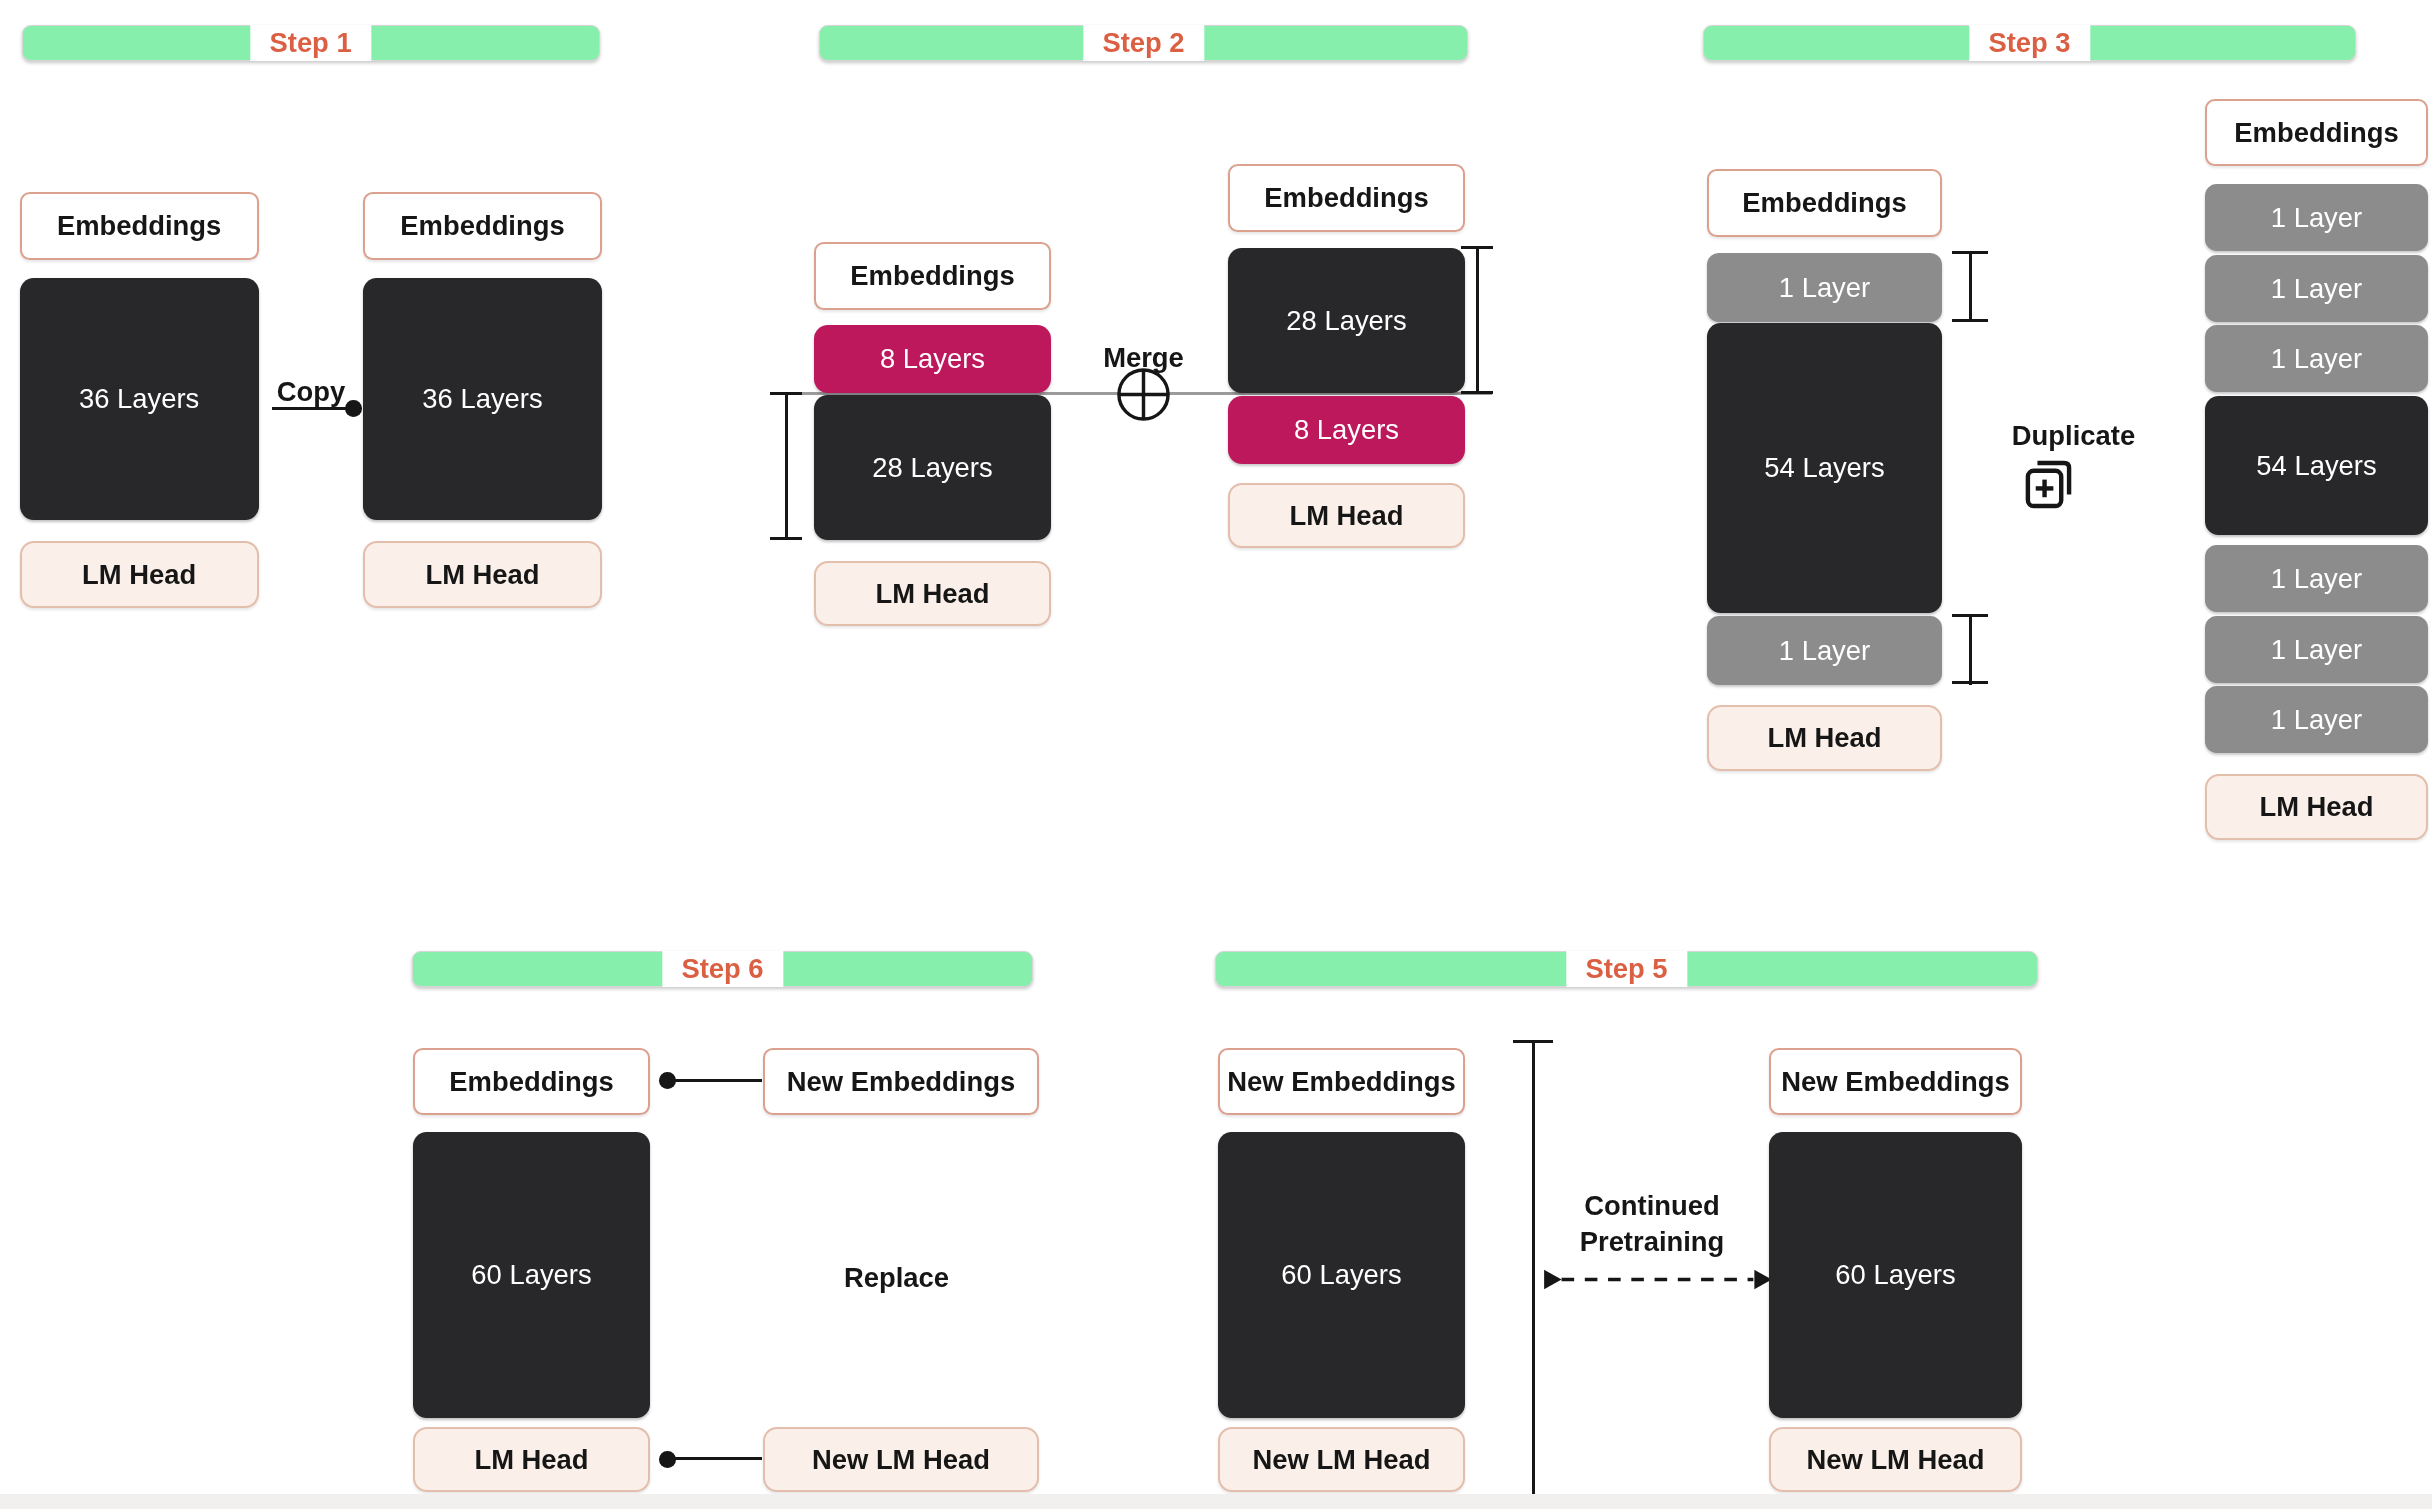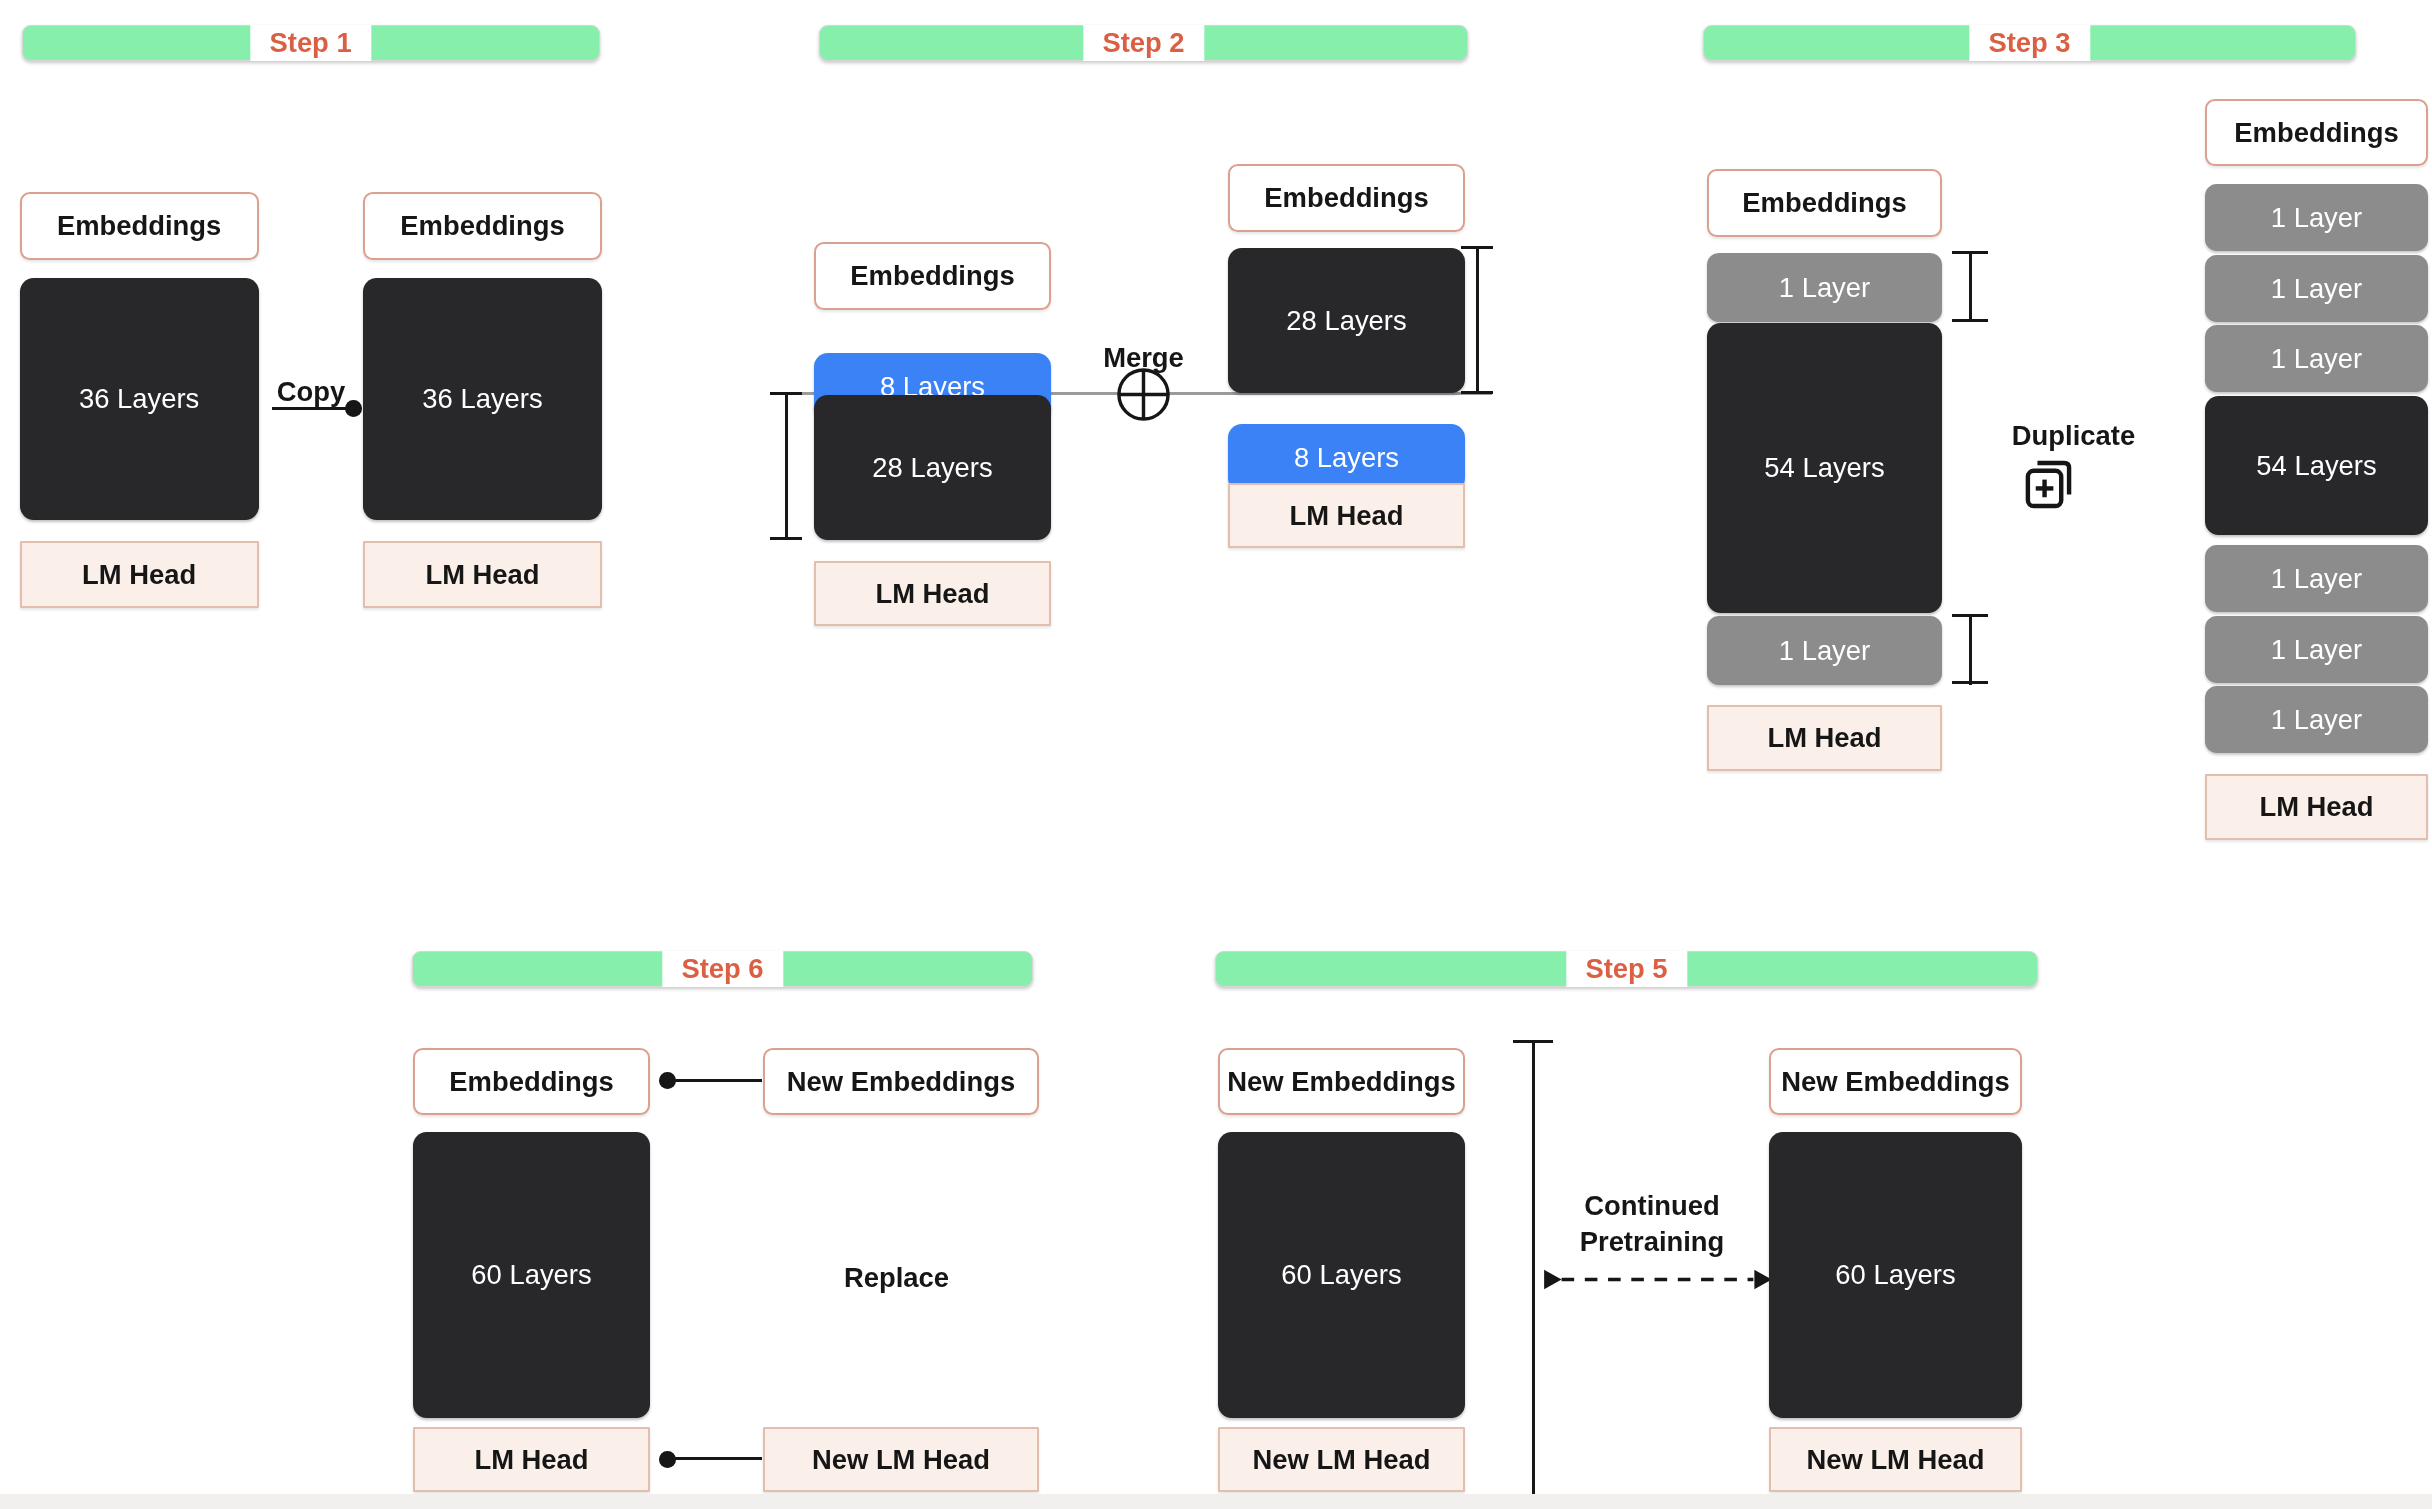--- a/index.html
+++ b/index.html
@@ -15,23 +15,23 @@
   .chip{
     position:absolute;left:50%;top:-1px;transform:translateX(-50%);
     height:36px;background:#ffffff;display:flex;align-items:center;justify-content:center;
     padding:0 19.6px;font-size:27.4px;font-weight:700;color:#db5f43;white-space:nowrap;
   }
   .box{
     position:absolute;display:flex;align-items:center;justify-content:center;
     box-sizing:border-box;font-size:27.4px;font-weight:600;text-align:center;white-space:nowrap;
   }
   .outline{background:#ffffff;border:2.9px solid #dca18e;border-radius:9.8px;box-shadow:0 2px 2.9px rgba(0,0,0,.10);color:#161616;}
-  .cream{background:#faf0e9;border:2.9px solid #e4beac;border-radius:1px;box-shadow:0 2px 2.9px rgba(0,0,0,.10);color:#161616;}
+  .cream{background:#faf0e9;border:2.9px solid #e4beac;border-radius:14px;box-shadow:0 2px 2.9px rgba(0,0,0,.10);color:#161616;}
   .dark{background:#28282b;color:#ffffff;border-radius:13.7px;font-weight:500;box-shadow:0 2px 2.9px rgba(0,0,0,.25);}
-  .graymid{background:#3b82f6;color:#ffffff;border-radius:14px;font-weight:500;box-shadow:0 2px 2.9px rgba(0,0,0,.22);margin-top:28px;}
+  .graymid{background:#be185d;color:#ffffff;border-radius:14px;font-weight:500;box-shadow:0 2px 2.9px rgba(0,0,0,.22);}
   .graylight{background:#8c8c8c;color:#ffffff;border-radius:11.8px;font-weight:500;box-shadow:0 2px 2.9px rgba(0,0,0,.22);}
   .note{position:absolute;font-size:27.4px;font-weight:600;color:#161616;text-align:center;white-space:nowrap;}
   .hline{position:absolute;height:2.9px;background:#161616;}
   .vline{position:absolute;width:2.9px;background:#161616;}
   .grayline{position:absolute;height:2.9px;background:#9b9b9b;}
   .dot{position:absolute;width:16.7px;height:16.7px;border-radius:50%;background:#161616;}
   .icon{position:absolute;}
   .footer-strip{position:absolute;left:0;width:2433px;background:#f2f0ee;}
 </style>
 </head>

